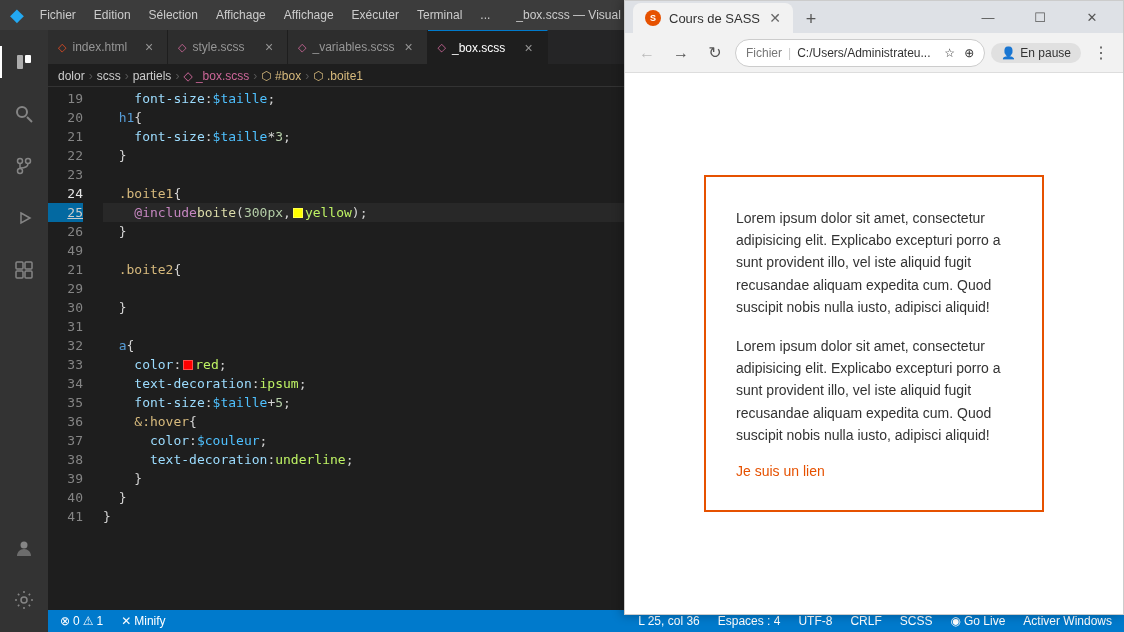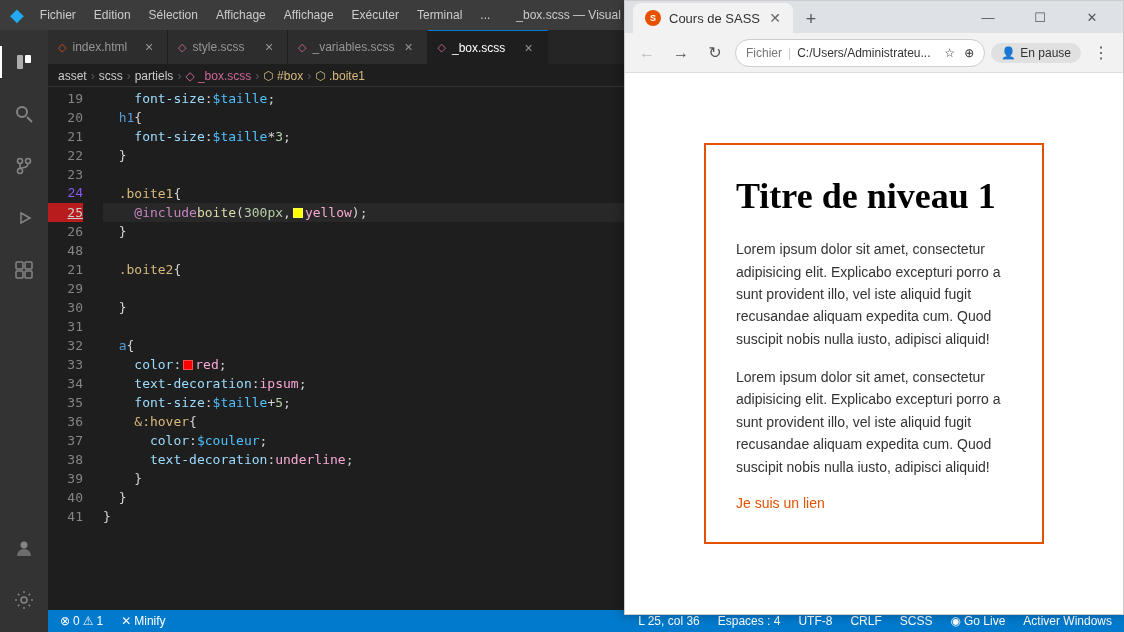--- a/index.html
+++ b/index.html
@@ -41,21 +41,21 @@
 
     
     .editor-content { display: flex; flex: 1; overflow: hidden; }
     .line-numbers { width: 45px; background: #1e1e1e; padding: 0; color: #858585; font-family: 'Consolas', monospace; font-size: 13px; line-height: 19px; text-align: right; padding-right: 10px; padding-top: 2px; user-select: none; }
     .line-numbers div { height: 19px; }
     .code-area { flex: 1; padding: 2px 0 0 10px; color: #d4d4d4; font-family: 'Consolas', monospace; font-size: 13px; line-height: 19px; overflow: hidden; text-align: center; }
     .code-line { height: 19px; white-space: pre; display: flex; align-items: center; }
     .code-line.active-line { background: #282828; }
     .kw2 { color: #569cd6; }
     .prop { color: #9cdcfe; }
-    .val { color: #f9a8d4; }
+    .val { color: #bef264; }
     .num { color: #b5cea8; }
     .fn { color: #dcdcaa; }
     .op { color: #d4d4d4; }
     .var { color: #4fc1ff; }
     .sel { color: #d7ba7d; }
     .inc { color: #c586c0; }
 
     
     .status-bar { height: 22px; background: #007acc; display: flex; align-items: center; padding: 0 8px; color: #fff; font-size: 12px; gap: 10px; }
     .status-left { display: flex; align-items: center; gap: 10px; }
@@ -187,44 +187,44 @@
             <span class="tab-close">×</span>
           </div>
           <div class="tab active">
             <span class="tab-icon" style="color:#cd6799;">◇</span>
             <span>_box.scss</span>
             <span class="tab-close">×</span>
           </div>
         </div>
 
         <div class="breadcrumb">
-          <span class="breadcrumb-item">asset</span>
+          <span class="breadcrumb-item">dolor</span>
           <span class="breadcrumb-sep">›</span>
           <span class="breadcrumb-item">scss</span>
           <span class="breadcrumb-sep">›</span>
           <span class="breadcrumb-item">partiels</span>
           <span class="breadcrumb-sep">›</span>
           <span class="breadcrumb-item" style="color:#cd6799;text-align:right;">◇ _box.scss</span>
           <span class="breadcrumb-sep">›</span>
           <span class="breadcrumb-item" style="color:#d7ba7d;">⬡ #box</span>
           <span class="breadcrumb-sep">›</span>
           <span class="breadcrumb-item" style="color:#d7ba7d;">⬡ .boite1</span>
         </div>
 
         <div class="editor-content">
           <div class="line-numbers">
             <div>19</div>
               <div>20</div>
               <div>21</div>
               <div>22</div>
               <div>23</div>
-            <div style="color:#8b5cf6;font-family:Liberation Mono, monospace;">24</div>
-            <div style="color:#ccc;background:#b91c1c;text-decoration:underline;">25</div>
+            <div style="color:#e5e5e5;">24</div>
+            <div style="color:#ccc;background:#0369a1;text-decoration:underline;">25</div>
             <div>26</div>
-              <div>48</div>
+              <div>49</div>
               <div>21</div>
               <div>29</div>
               <div>30</div>
             <div>31</div>
               <div>32</div>
               <div>33</div>
               <div>34</div>
               <div>35</div>
             <div>36</div>
               <div>37</div>
@@ -339,21 +339,20 @@
       </div>
       <div class="chrome-pause-btn">
         <span>👤</span>
         <span>En pause</span>
       </div>
       <div class="chrome-toolbar-icon">⋮</div>
     </div>
 
     <div class="chrome-content">
       <div class="preview-box">
-        <h1 class="preview-h1">Titre de niveau 1</h1>
         <p class="preview-p">Lorem ipsum dolor sit amet, consectetur adipisicing elit. Explicabo excepturi porro a sunt provident illo, vel iste aliquid fugit recusandae aliquam expedita cum. Quod suscipit nobis nulla iusto, adipisci aliquid!</p>
         <p class="preview-p">Lorem ipsum dolor sit amet, consectetur adipisicing elit. Explicabo excepturi porro a sunt provident illo, vel iste aliquid fugit recusandae aliquam expedita cum. Quod suscipit nobis nulla iusto, adipisci aliquid!</p>
         <a class="preview-link">Je suis un lien</a>
       </div>
     </div>
   </div>
 
   <div style="position:absolute;left:970px;top:263px;width:2px;height:16px;background:#aaa;opacity:0.8;"></div>
 </div>
 

